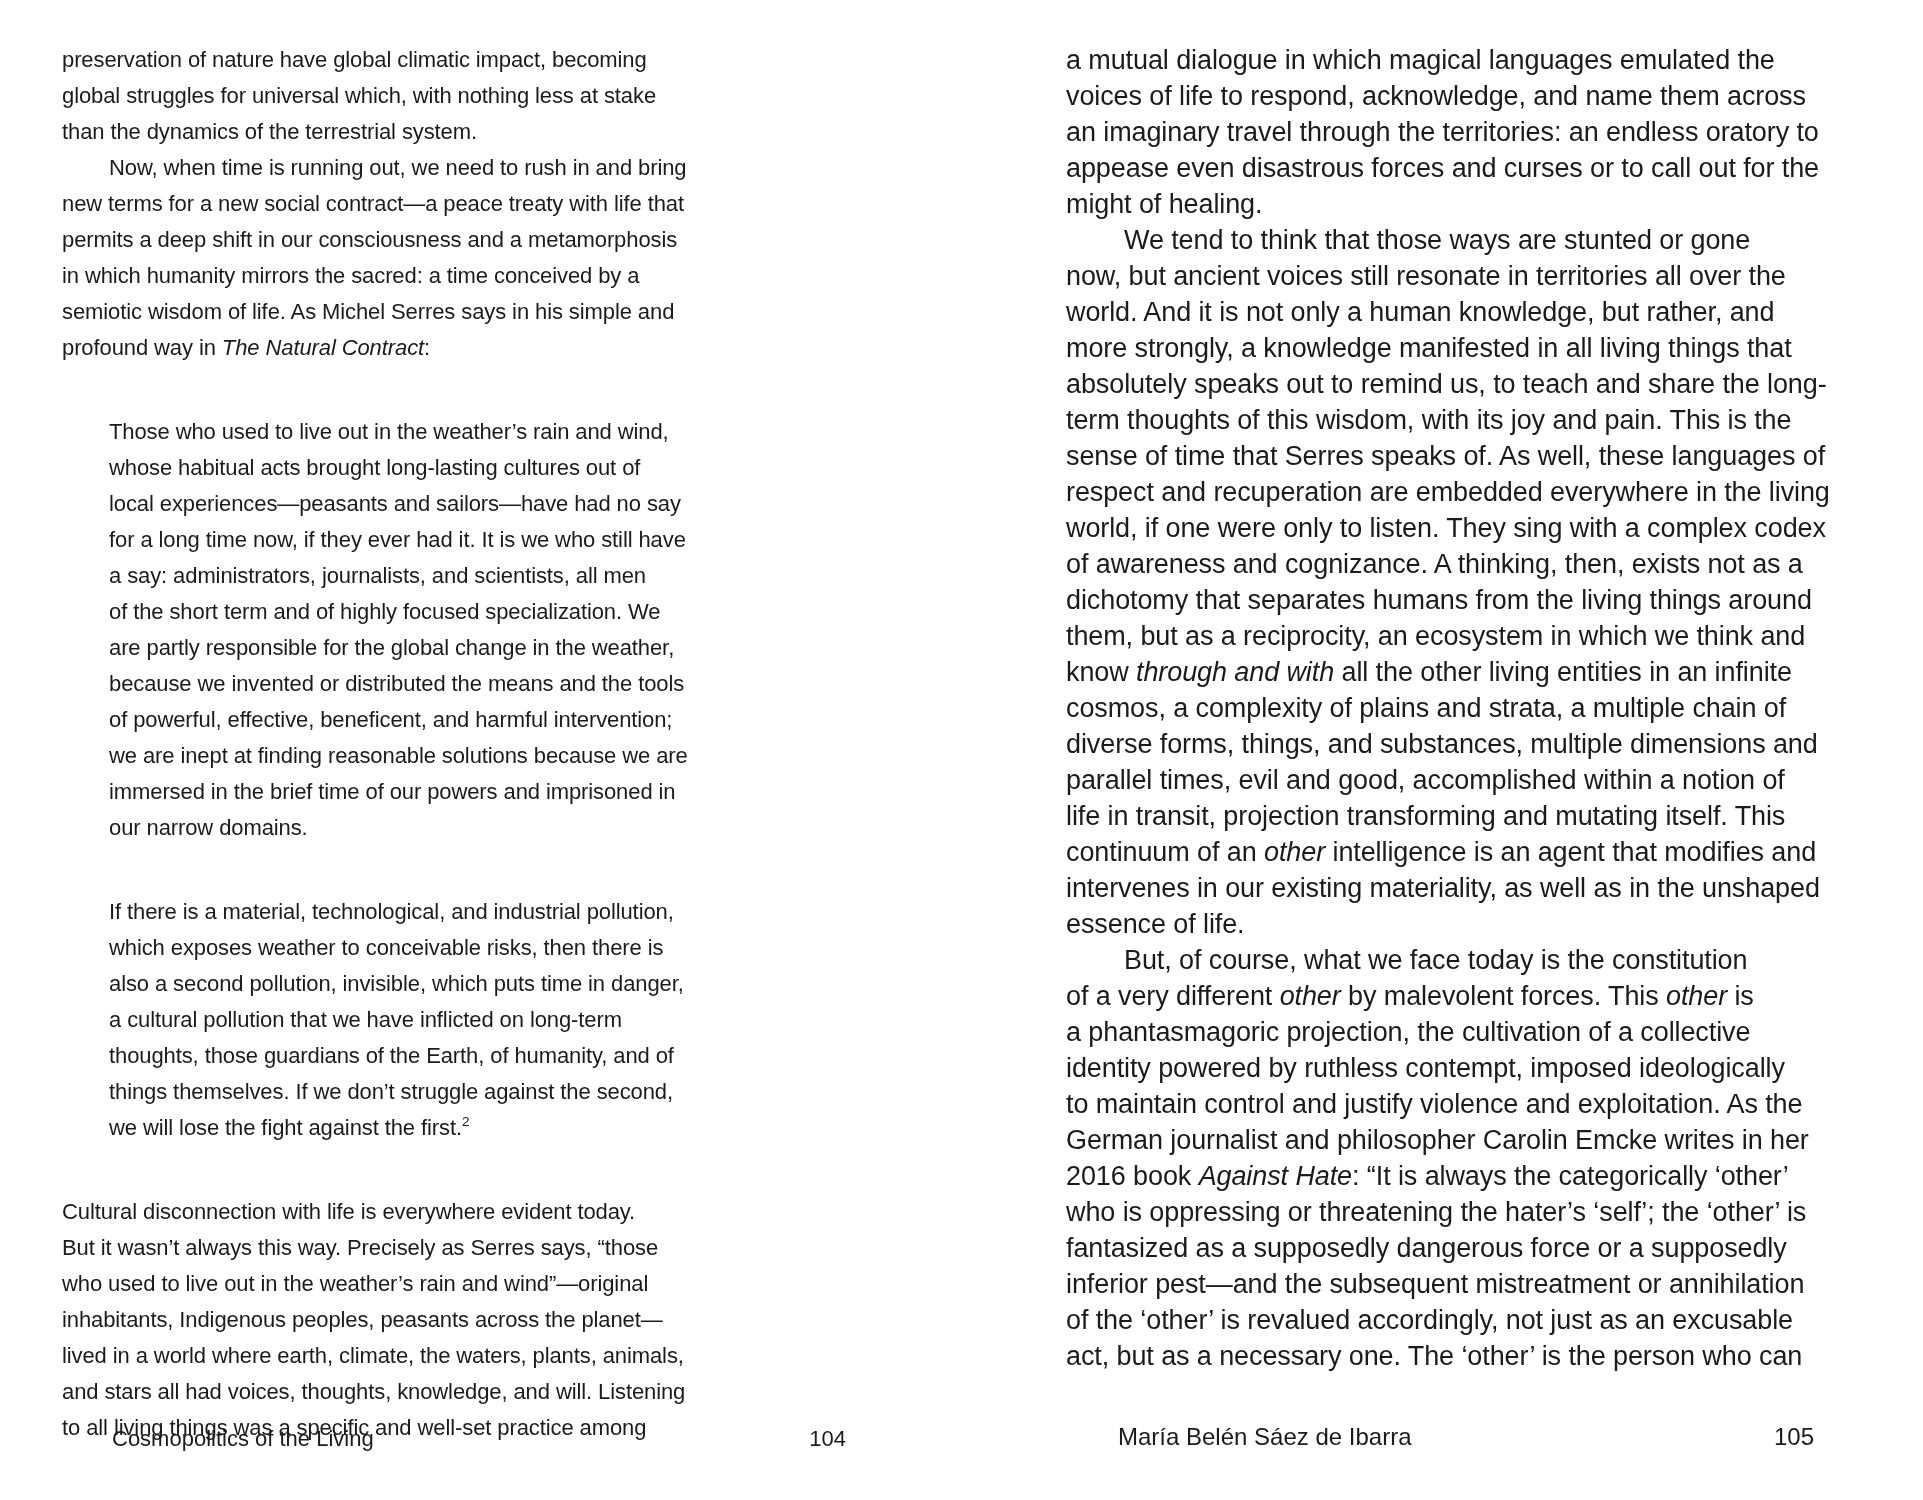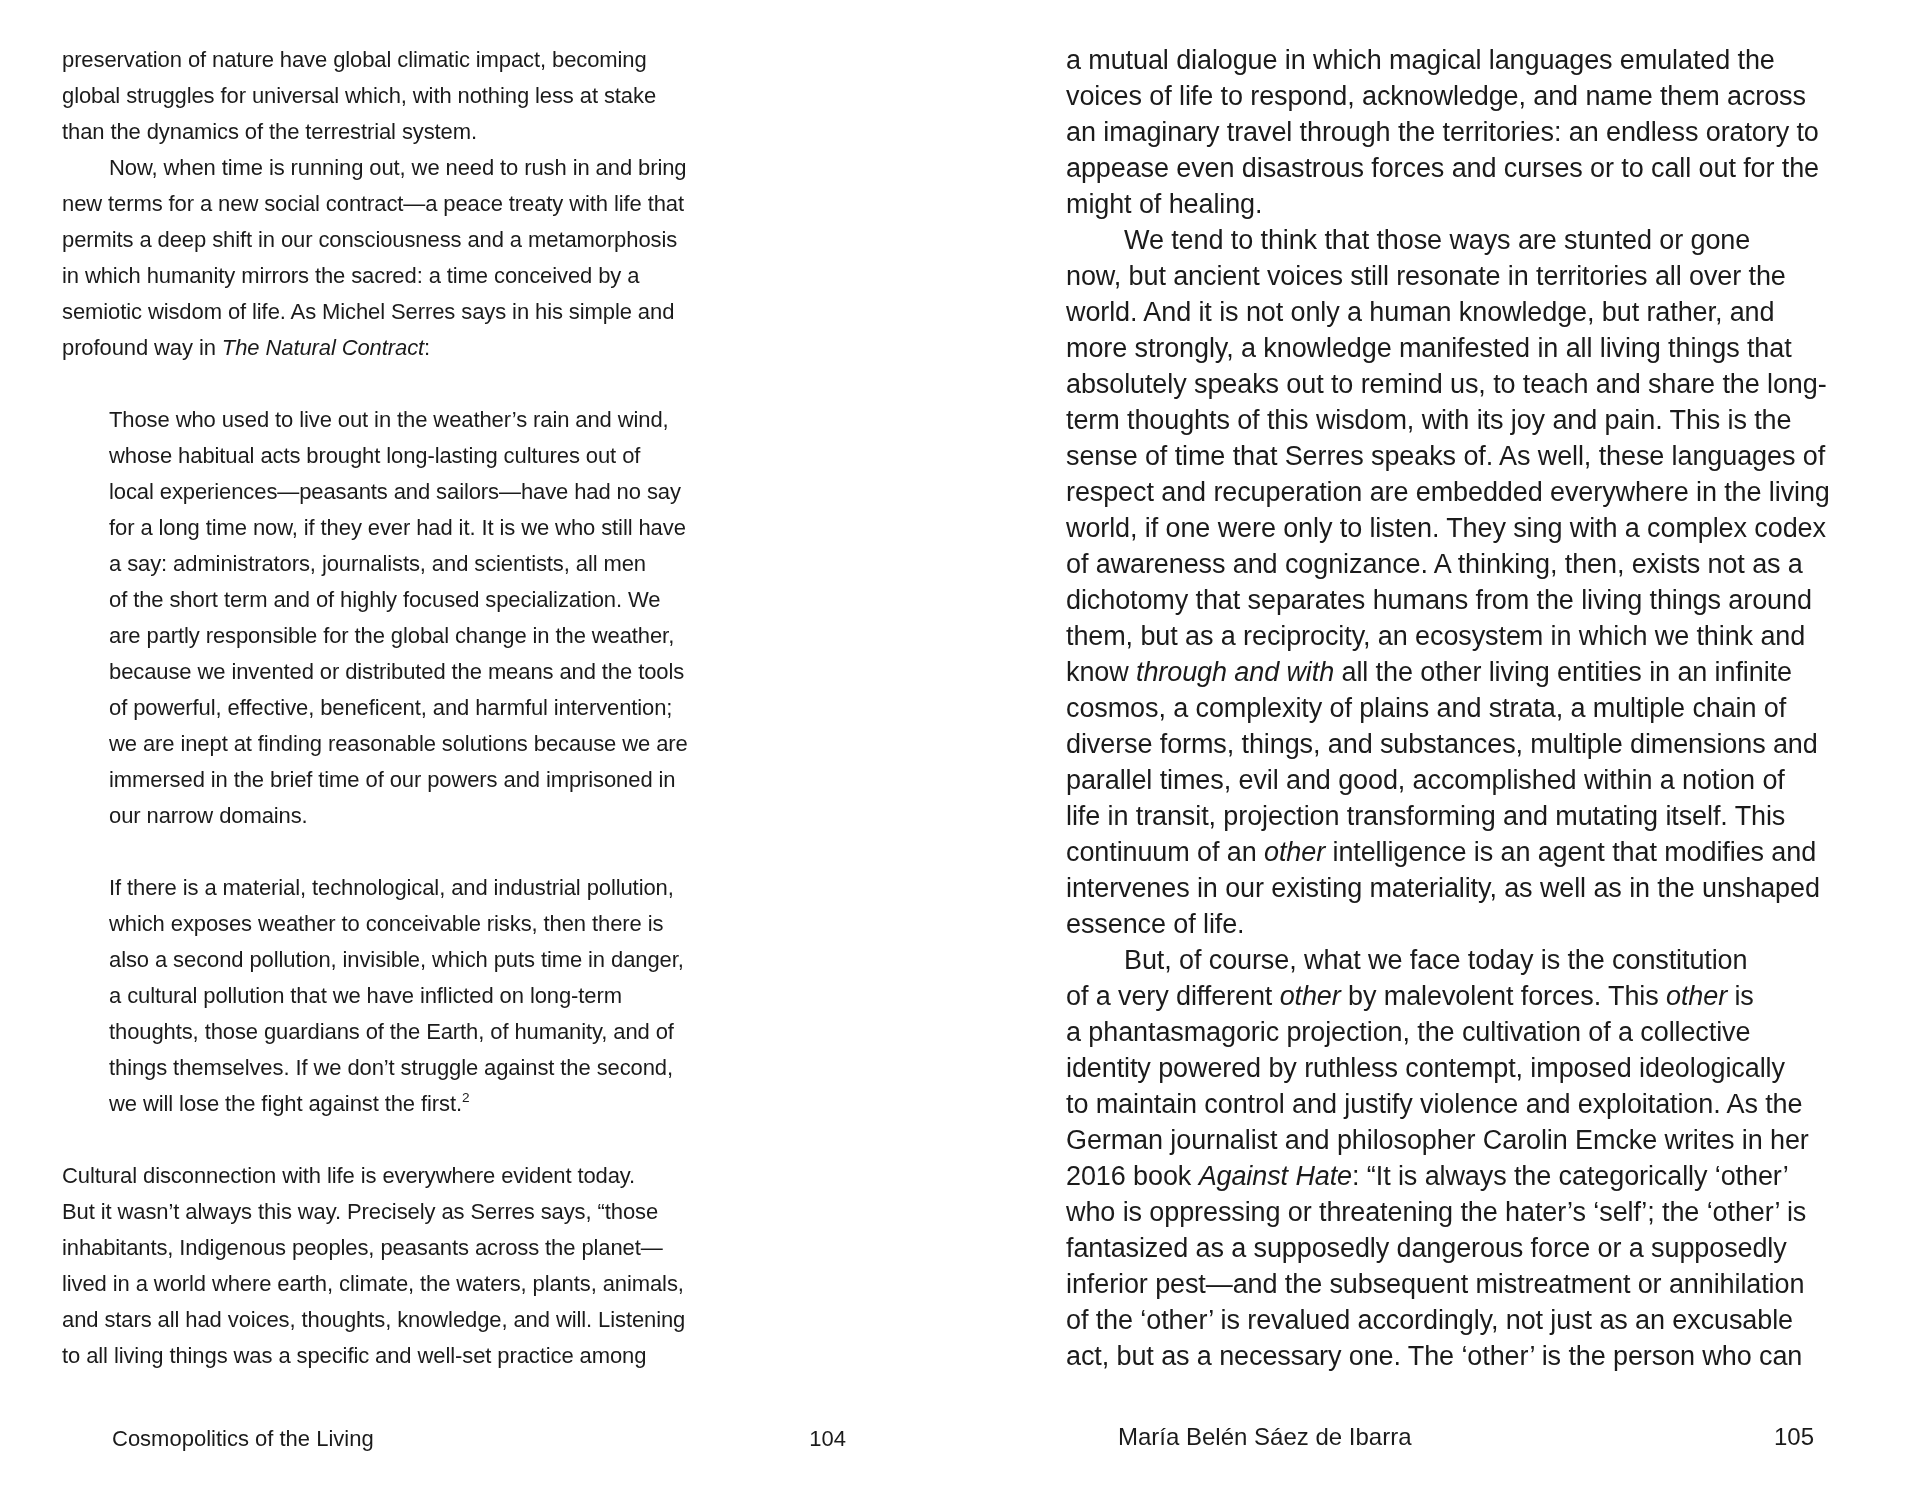--- a/index.html
+++ b/index.html
@@ -8,21 +8,21 @@
     background:#ffffff;color:#1b1b1b;
     font-family:"Liberation Sans","DejaVu Sans",sans-serif;
     -webkit-font-smoothing:antialiased;
   }
   .col{position:absolute;top:42px;letter-spacing:-0.1px;}
   .col-left{left:62px;width:645px;font-size:22px;line-height:36px;--ind:47px;}
   .col-right{left:1066px;width:760px;font-size:27px;line-height:36px;--ind:58px;}
   .line{white-space:pre;}
   .line.ind{padding-left:var(--ind);}
   .block.quote{margin-left:var(--ind);}
-  .block.gap{margin-top:36px;}
+  .block.gap{margin-top:48px;}
   i{}
   sup{font-size:0.62em;line-height:0;vertical-align:9px;}
   .footer-item{position:absolute;}
   .footer-left-title{left:112px;top:1424px;font-size:22px;line-height:30px;}
   .footer-left-num{left:758px;top:1424px;width:88px;text-align:right;font-size:22px;line-height:30px;}
   .footer-right-title{left:1118px;top:1421px;font-size:24px;line-height:32px;}
   .footer-right-num{left:1748px;top:1421px;width:92px;text-align:center;font-size:24px;line-height:32px;}
 </style>
 </head>
 <body>
@@ -58,20 +58,21 @@
       <div class="line"><span>which exposes weather to conceivable risks, then there is</span></div>
       <div class="line"><span>also a second pollution, invisible, which puts time in danger,</span></div>
       <div class="line"><span>a cultural pollution that we have inflicted on long-term</span></div>
       <div class="line"><span>thoughts, those guardians of the Earth, of humanity, and of</span></div>
       <div class="line"><span>things themselves. If we don’t struggle against the second,</span></div>
       <div class="line"><span>we will lose the fight against the first.</span><sup>2</sup></div>
     </div>
     <div class="block para gap">
       <div class="line"><span>Cultural disconnection with life is everywhere evident today.</span></div>
       <div class="line"><span>But it wasn’t always this way. Precisely as Serres says, “those</span></div>
+      <div class="line"><span>who used to live out in the weather’s rain and wind”—original</span></div>
       <div class="line"><span>inhabitants, Indigenous peoples, peasants across the planet—</span></div>
       <div class="line"><span>lived in a world where earth, climate, the waters, plants, animals,</span></div>
       <div class="line"><span>and stars all had voices, thoughts, knowledge, and will. Listening</span></div>
       <div class="line"><span>to all living things was a specific and well-set practice among</span></div>
     </div>
   </main>
 
 <main class="col col-right">
     <div class="block para">
       <div class="line"><span>a mutual dialogue in which magical languages emulated the</span></div>

